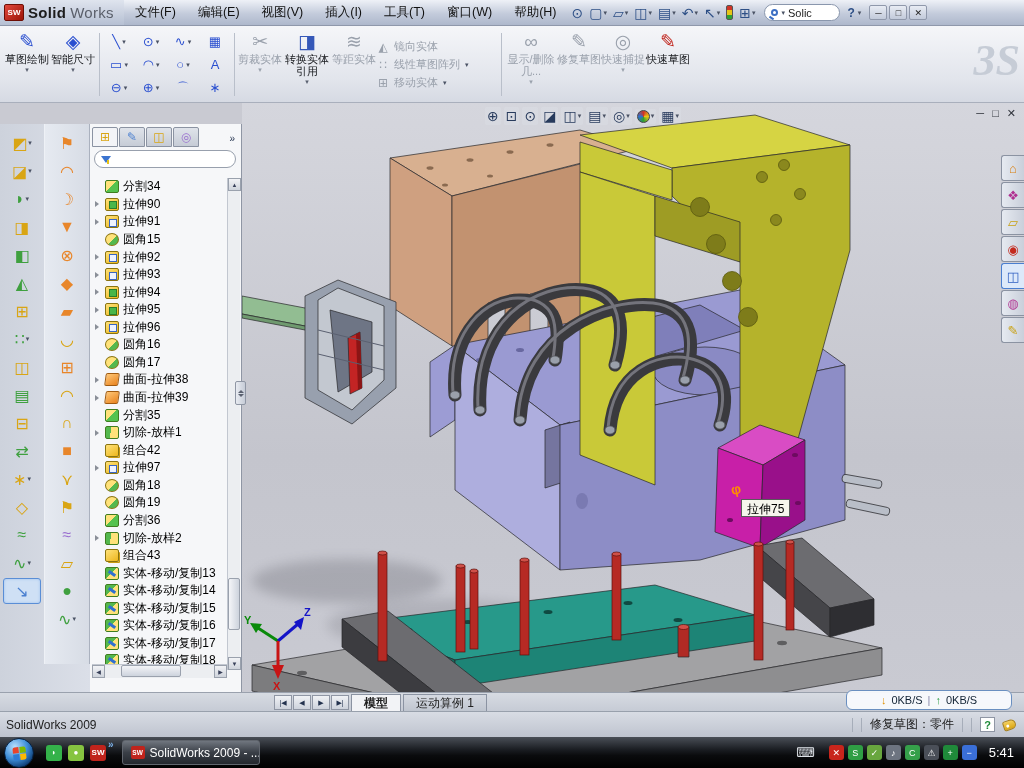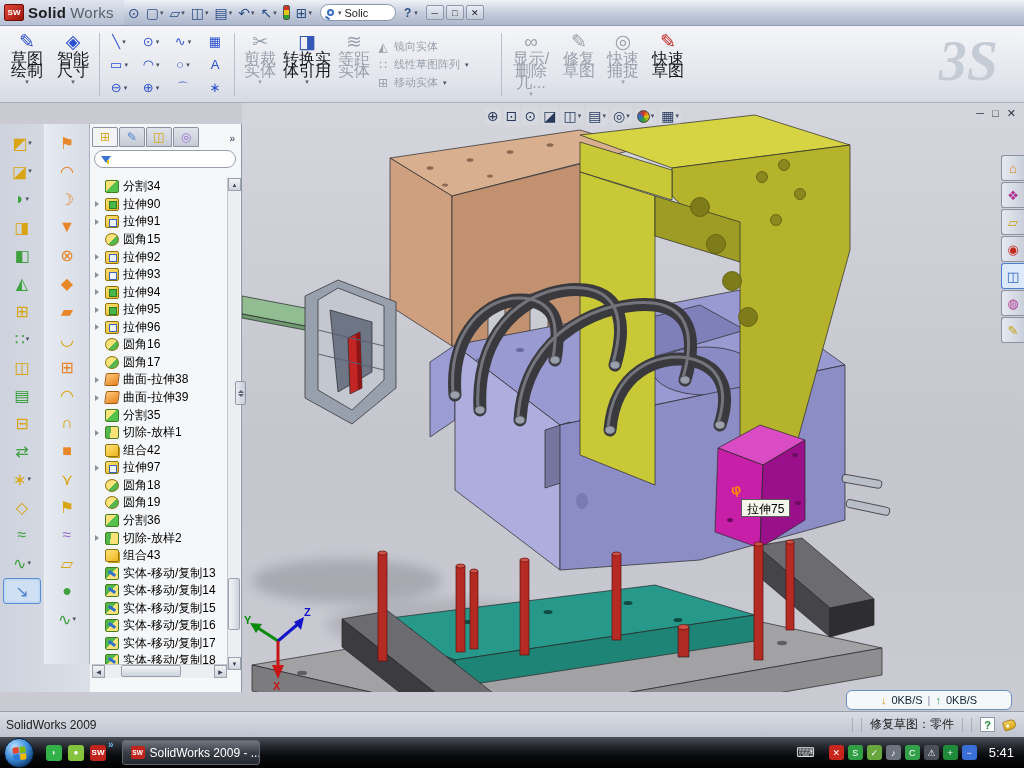--- a/index.html
+++ b/index.html
@@ -34,31 +34,31 @@
   #winbtns{display:flex;gap:2px;margin-left:8px;margin-right:6px;}
   .wbtn{width:18px;height:15px;background:linear-gradient(#e8ecf4,#c2cada);border:1px solid #8f98ab;
     border-radius:2px;font-size:9px;color:#222;display:flex;align-items:center;justify-content:center;}
 
   
   #ribbon{position:absolute;left:0;top:26px;width:1024px;height:77px;
     background:linear-gradient(#f5f6f9,#e2e5ec 70%,#d6dae3);border-bottom:1px solid #a9afbc;display:flex;align-items:stretch;padding:3px 0 2px 4px;}
   .rsep{width:1px;background:#b9bfca;margin:4px 3px;}
   .rbtn{display:flex;flex-direction:column;align-items:center;justify-content:flex-start;padding-top:3px;position:relative;}
   .rbtn .ri{font-size:19px;line-height:20px;color:#2a4fd0;}
-  .rbtn .lbl{font-size:16px;line-height:12px;color:#16181c;text-align:center;margin-top:1px;}
+  .rbtn .lbl{font-size:11px;line-height:12px;color:#16181c;text-align:center;margin-top:1px;}
   .rbtn .ddb{font-size:7px;color:#5a6170;margin-top:1px;}
   .rbtn.disabled .ri,.rbtn.disabled .lbl,.rbtn.disabled .ddb{color:#9aa1ac;}
   #sketchgrid{display:grid;grid-template-columns:repeat(4,32px);grid-template-rows:repeat(3,23px);align-content:center;}
   .sg-cell{display:flex;align-items:center;justify-content:center;gap:1px;}
   .sg-cell .g{font-size:13px;color:#2a4fd0;}
   #rstack{display:flex;flex-direction:column;justify-content:center;gap:3px;width:122px;}
   .stk{display:flex;align-items:center;gap:4px;font-size:11px;color:#9aa1ac;}
   .stk .g{font-size:12px;color:#9aa1ac;width:14px;text-align:center;}
-  #ds-watermark{position:absolute;right:26px;top:0px;font-family:"Liberation Serif","DejaVu Serif",serif;
-    font-style:italic;font-size:56px;font-weight:bold;color:#c6ccd6;line-height:70px;}
+  #ds-watermark{position:absolute;right:4px;top:0px;font-family:"Liberation Serif","DejaVu Serif",serif;
+    font-style:italic;font-size:44px;font-weight:bold;color:#c6ccd6;line-height:70px;}
 
   
   #tabstrip{position:absolute;left:0;top:103px;width:364px;height:21px;display:flex;align-items:flex-end;
     background:linear-gradient(#d3d7e0,#c3c8d2);z-index:6;border-bottom:1px solid #9aa1ad;}
   .cm-tab{height:19px;line-height:18px;padding:0 13px;font-size:12px;color:#222;
     background:linear-gradient(#d9dde4,#bfc5cf);border:1px solid #8b93a2;border-bottom:none;margin-left:2px;border-radius:2px 2px 0 0;}
   .cm-tab.active{background:#eff1f5;font-weight:bold;height:21px;line-height:20px;}
 
   
   #leftzone{position:absolute;left:0;top:124px;width:90px;height:568px;background:linear-gradient(90deg,#cdd2dc,#dbdfe8);}
@@ -184,20 +184,30 @@
 <body>
 
 <div id="screen">
 
   <div id="titlebar">
     <div id="logo">
       <span class="cube">SW</span>
       <span class="b1">Solid</span>
         <span class="b2">Works</span>
     </div>
+    <div id="menubar">
+
+    <span class="menu-item">文件(F)</span>
+        <span class="menu-item">编辑(E)</span>
+        <span class="menu-item">视图(V)</span>
+        <span class="menu-item">插入(I)</span>
+        <span class="menu-item">工具(T)</span>
+        <span class="menu-item">窗口(W)</span>
+        <span class="menu-item">帮助(H)</span>
+      </div>
     <div id="stdbar">
 
     <span class="std-btn">
           <span class="g">⊙</span>
         </span>
         <span class="std-btn">
           <span class="g">▢</span>
           <span class="dd show">▾</span>
         </span>
         <span class="std-btn">
@@ -977,20 +987,34 @@
         </div>
       </div>
     <div id="tooltip">拉伸75</div>
   </div>
 
   <div id="splitter">
     <i class="up"></i>
       <i class="dn"></i>
   </div>
 
+  <div id="docstrip">
+    <div id="navbtns">
+
+    <div class="nav-btn">|◀</div>
+        <div class="nav-btn">◀</div>
+        <div class="nav-btn">▶</div>
+        <div class="nav-btn">▶|</div>
+      </div>
+    <div style="display:flex">
+
+    <div class="sheet-tab active">模型</div>
+        <div class="sheet-tab">运动算例 1</div>
+      </div>
+  </div>
 
   <div id="netwidget">
     <span class="dn">↓</span>
     <span>0KB/S</span>
     <span class="sep">|</span>
     <span class="up">↑</span>
     <span>0KB/S</span>
   </div>
 
   <div id="statusbar">

